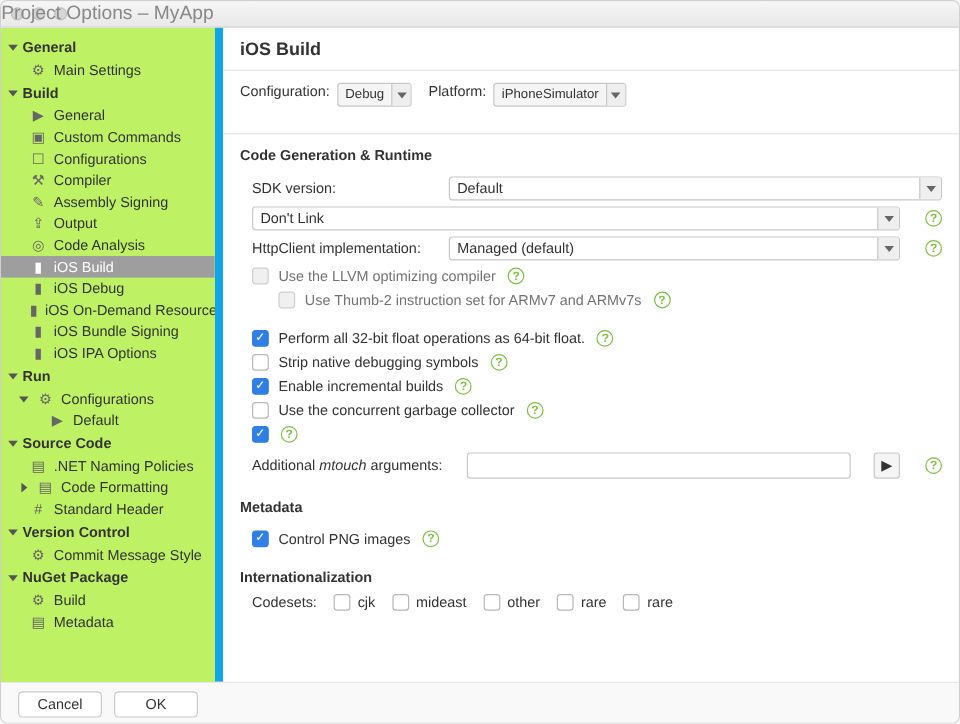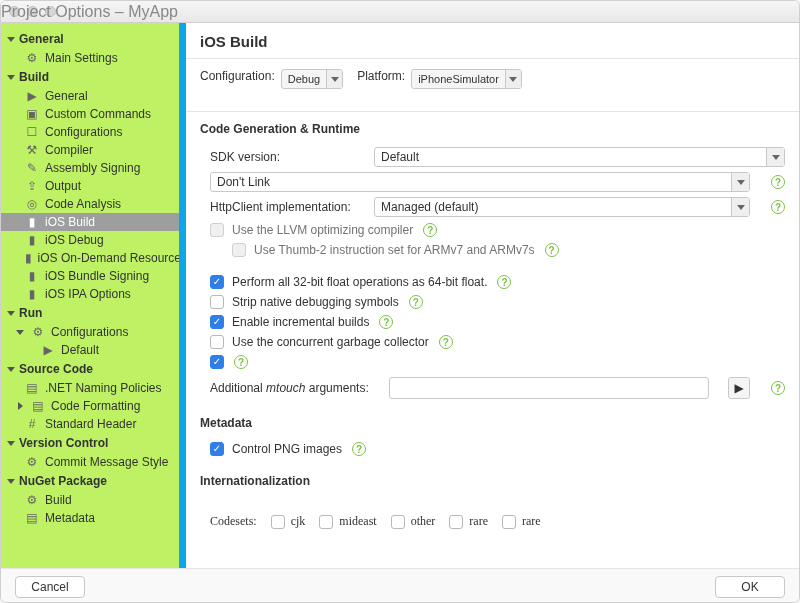--- a/index.html
+++ b/index.html
@@ -158,27 +158,27 @@
     flex:1; height:22px; border:1px solid #c8c8c8; border-radius:3px;
     padding:0 4px; background:#fff;
   }
   .small-btn {
     width:22px; height:22px; border:1px solid #c8c8c8; border-radius:3px;
     display:inline-flex; align-items:center; justify-content:center;
     background:#f5f5f5;
   }
   .codeset-row {
     display:flex; gap:14px;
-    padding-left:0; margin-top:20px;font-family:Liberation Serif, serif;
+    padding-left:0; margin-top:1px;
   }
   .codeset-item { display:flex; align-items:center; gap:6px; }
   .footer {
     height: 36px;
     border-top: 1px solid #e4e4e4;
-    display:flex; align-items:center; justify-content:space-between;
+    display:flex; align-items:center; justify-content:flex-start;
     gap:10px; padding:0 14px;
     background:#f9f9f9;
   }
   .btn {
     min-width:70px; height:22px;
     border:1px solid #c8c8c8; border-radius:4px;
     background:#fff;
     display:inline-flex; align-items:center; justify-content:center;
     font-size:12px;
   }

